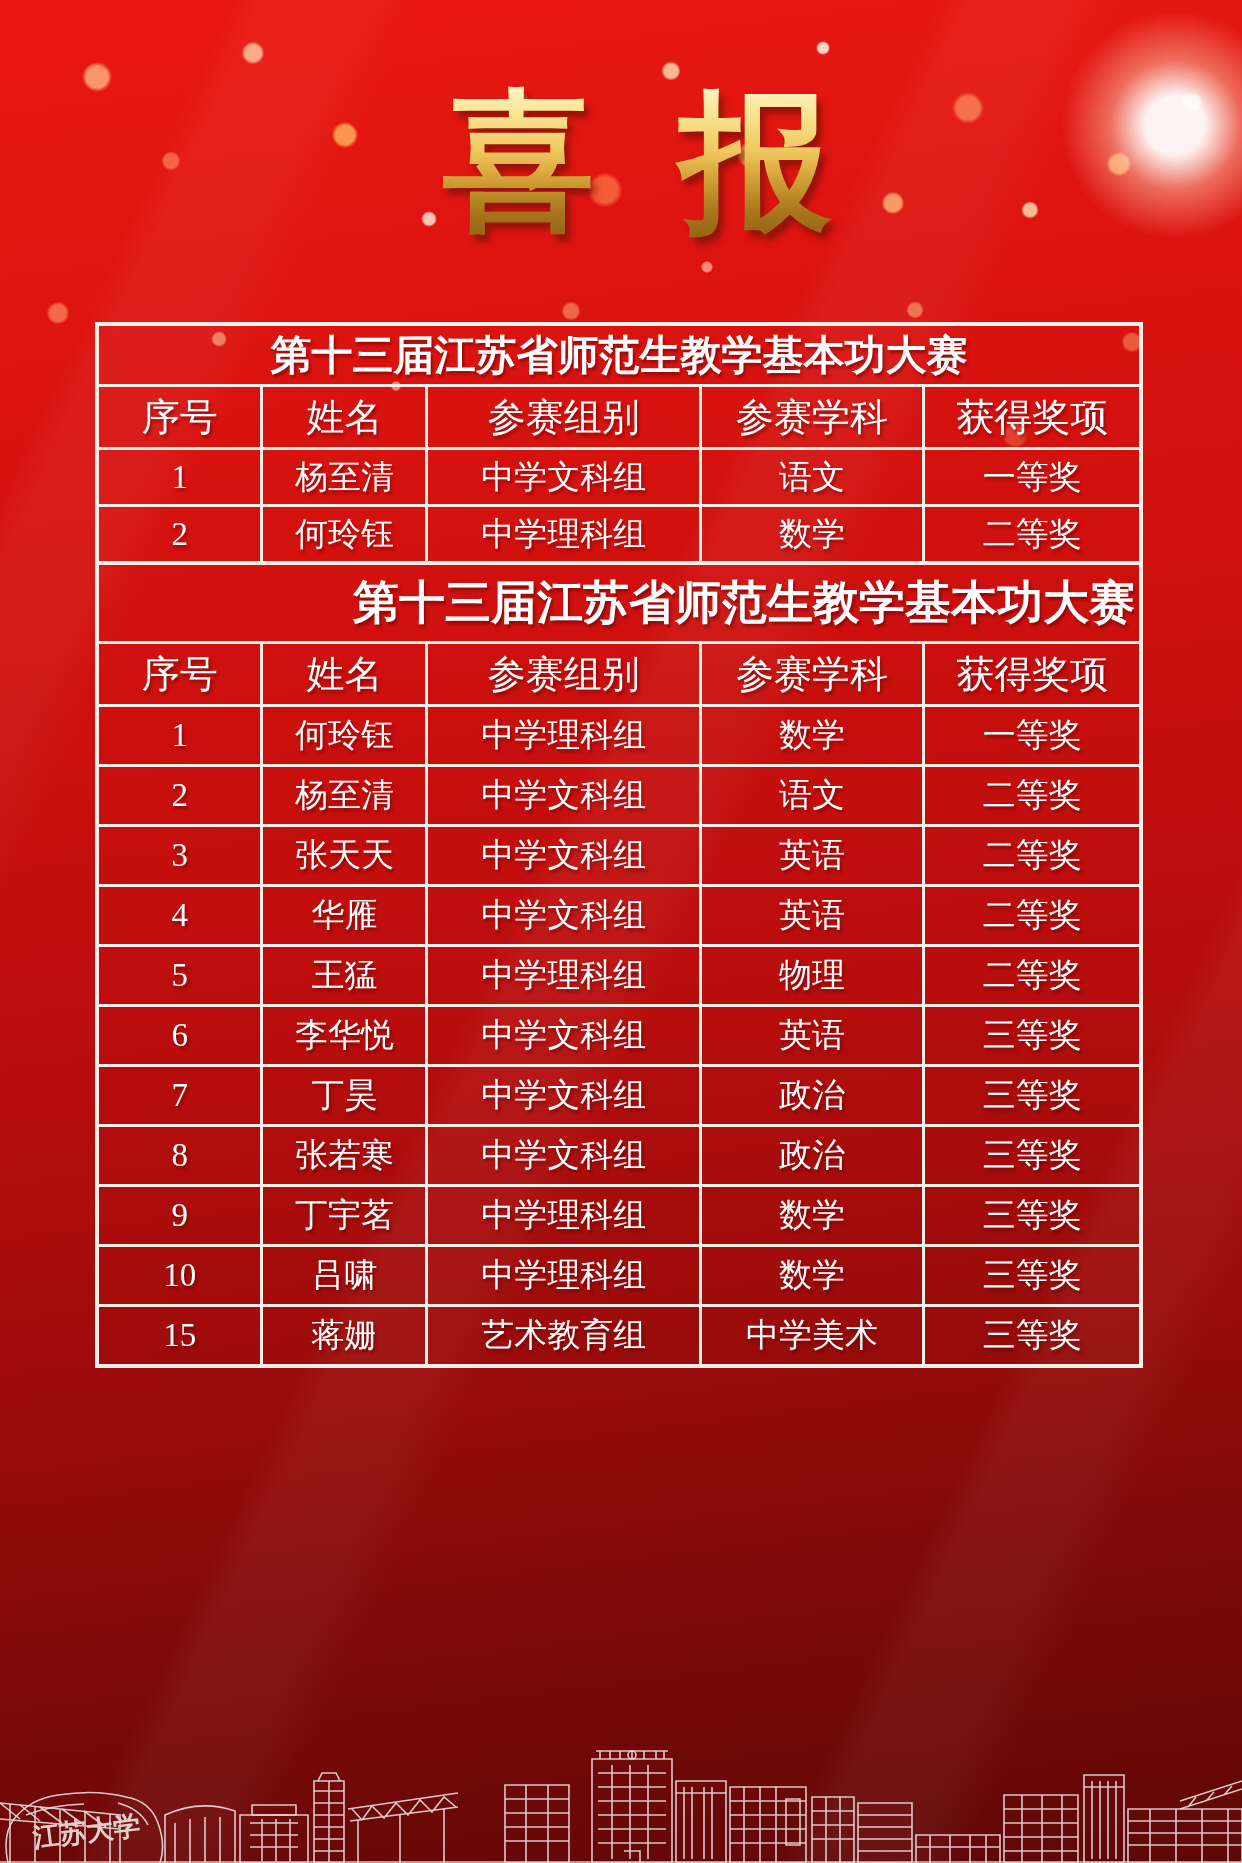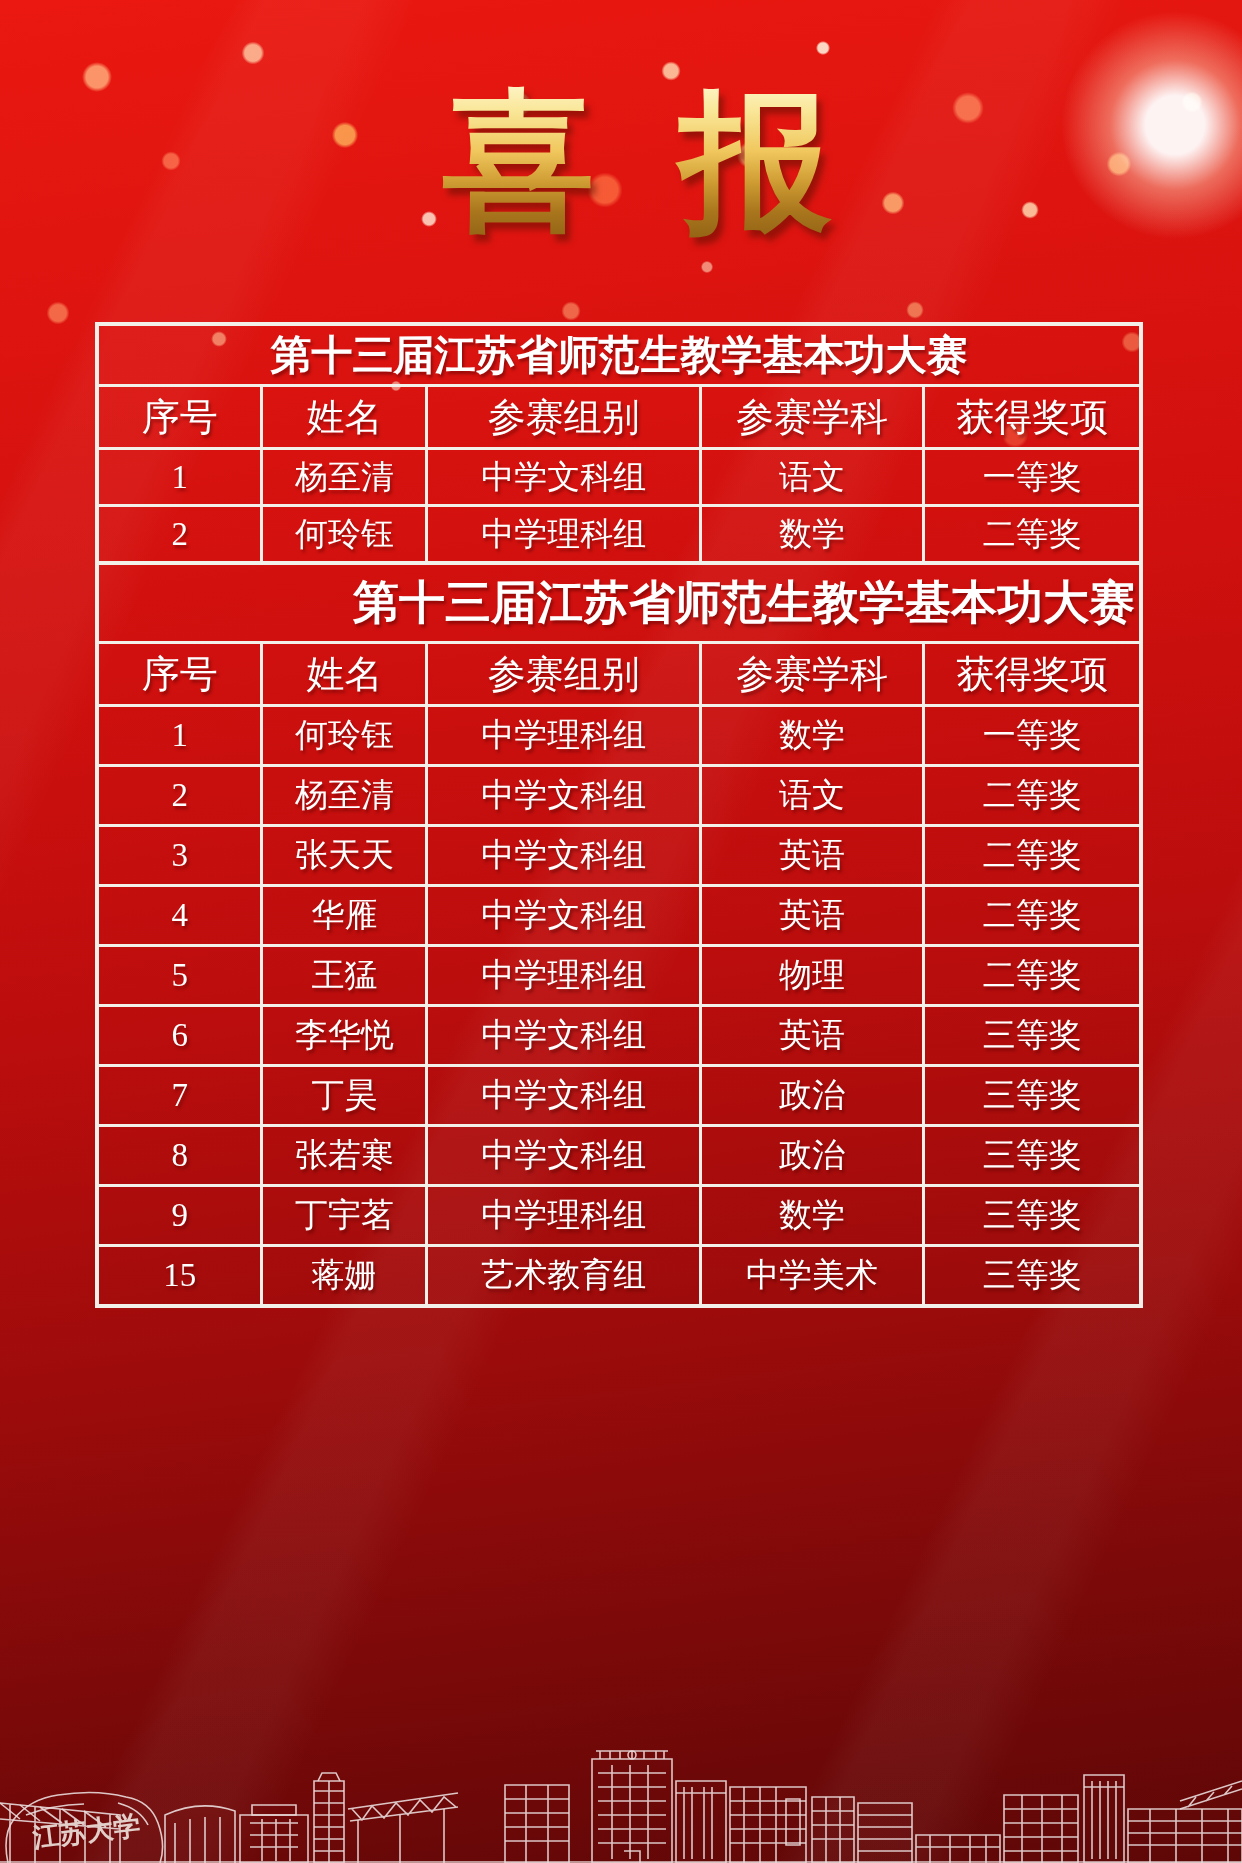--- a/index.html
+++ b/index.html
@@ -209,20 +209,27 @@
             <td>三等奖</td>
           </tr>
           <tr>
             <td>9</td>
             <td>丁宇茗</td>
             <td>中学理科组</td>
             <td>数学</td>
             <td>三等奖</td>
           </tr>
           <tr>
+            <td>10</td>
+            <td>吕啸</td>
+            <td>中学理科组</td>
+            <td>数学</td>
+            <td>三等奖</td>
+          </tr>
+          <tr>
             <td>15</td>
             <td>蒋姗</td>
             <td>艺术教育组</td>
             <td>中学美术</td>
             <td>三等奖</td>
           </tr>
         </tbody>
     </table>
 
   </div>

